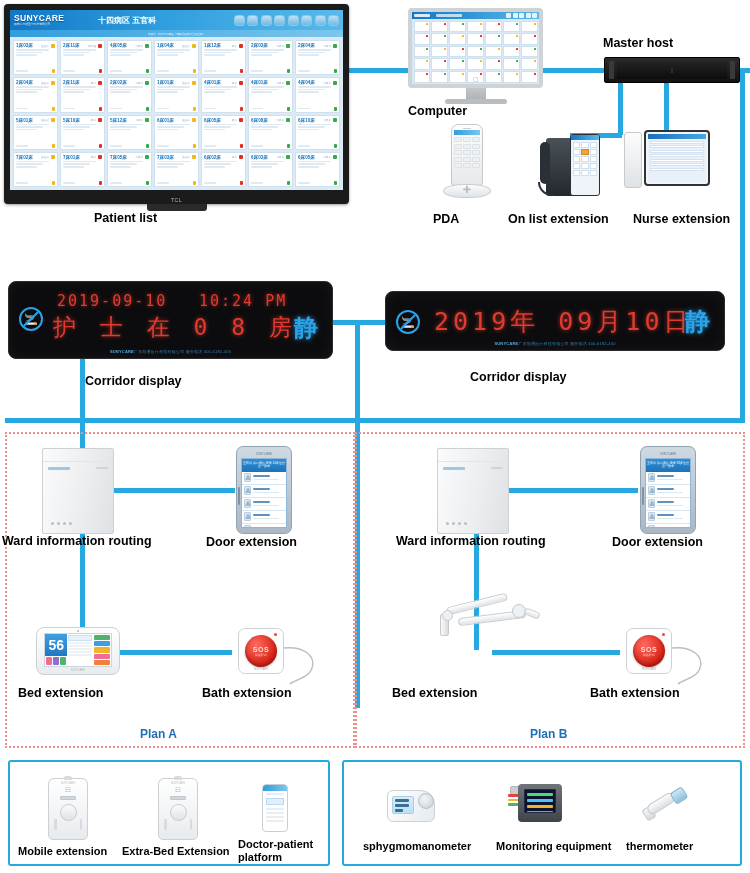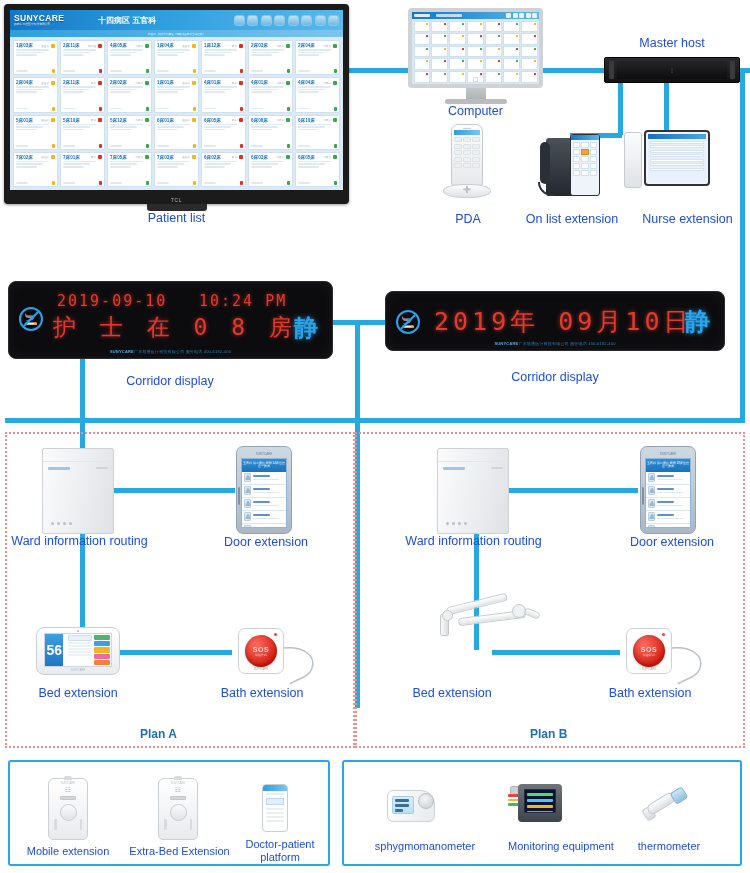--- a/index.html
+++ b/index.html
@@ -11,21 +11,21 @@
     position:relative;
     overflow:hidden;
   }
   .stage { position:absolute; left:0; top:0; width:750px; height:873px; }
 
   
   .line { position:absolute; background:#26a9e0; }
   .line.h { height:5px; }
   .line.v { width:5px; }
 
-  .cap { position:absolute; font-weight:normal; color:#1d4ed8; text-align:center;
+  .cap { position:absolute; font-weight:bold; color:#000000; 
          font-size:12.5px; line-height:1.15; }
   .cap.sm { font-size:11px; }
 
   
   .tv { position:absolute; left:4px; top:4px; width:345px; height:200px;
         background:#1b1b1b; border-radius:4px; padding:6px 6px 14px 6px;
         box-shadow:0 1px 3px rgba(0,0,0,.4); }
   .tv-screen { width:100%; height:100%; background:#e9f3fb; overflow:hidden;
                display:flex; flex-direction:column; }
   .tv-stand { position:absolute; left:50%; bottom:-7px; transform:translateX(-50%);
@@ -187,21 +187,21 @@
   .door .side { position:absolute; left:1px; top:40px; width:2px; height:18px;
                 background:#7e93a6; border-radius:1px; }
 
   
   .bedt { position:absolute; background:linear-gradient(#ffffff,#e9ecef);
           border:1px solid #cbd0d4; border-radius:8px; padding:5px 7px; }
   .bedt .scr { background:#fff; overflow:hidden; display:flex; border:.5px solid #cdd6de; }
   .bedt .cam { position:absolute; left:50%; top:2px; transform:translateX(-50%);
                width:2px; height:2px; border-radius:50%; background:#aeb4b9; }
   .bedt .foot { text-align:center; font-size:2.6px; color:#aeb4b9; margin-top:1.5px; }
-  .bedt .col1 { width:34%; display:flex; flex-direction:row; }
+  .bedt .col1 { width:34%; display:flex; flex-direction:column; }
   .bedt .num { flex:1; background:linear-gradient(#3d9fe0,#2176c4); color:#fff;
                font-weight:bold; display:flex; align-items:center; justify-content:center; }
   .bedt .sw { display:flex; gap:1px; padding:1px; }
   .bedt .sw b { flex:1; height:8px; border-radius:1px; }
   .bedt .col2 { flex:1; padding:1px; display:flex; flex-direction:column; gap:1px; }
   .bedt .hdr { height:6px; background:#e8f1f9; border:.5px solid #cfe0ee; }
   .bedt .ln { height:2px; background:#edf2f6; }
   .bedt .col3 { width:27%; padding:1px; display:grid; grid-template-rows:repeat(5,1fr); gap:1px; }
   .bedt .col3 b { border-radius:1px; }
 

